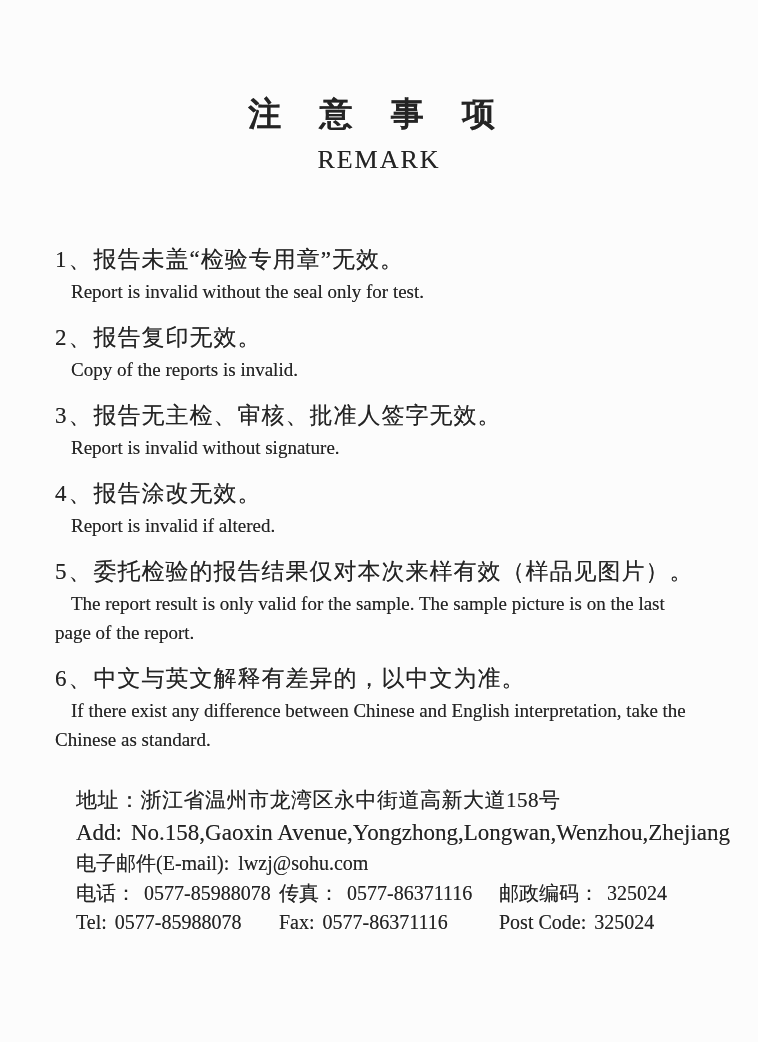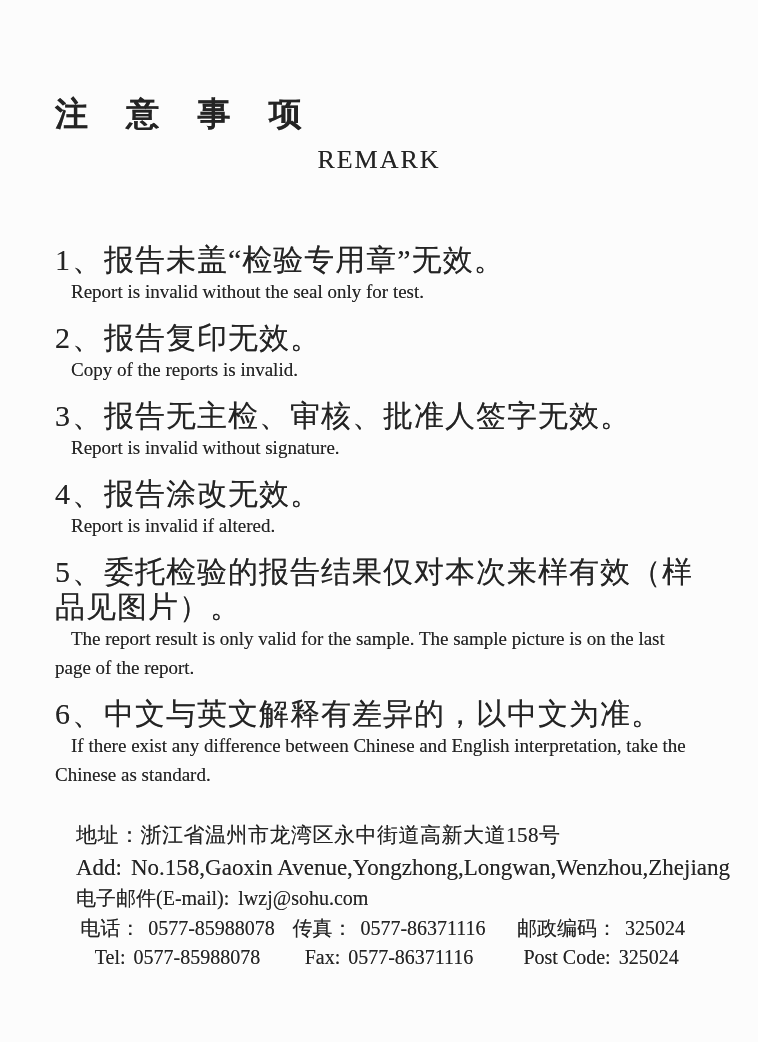--- a/index.html
+++ b/index.html
@@ -19,39 +19,40 @@
     text-shadow: 0 0 0.5px rgba(40,40,40,0.55);
     box-sizing: border-box;
     padding: 92px 55px 0 55px;
   }
   
   .title-zh {
     margin: 0;
     font-size: 33px;
     font-weight: 600;
     line-height: 44px;
+    text-align: center;
     letter-spacing: 15px;
   }
   .title-en {
     margin: 8px 0 0 0;
     font-size: 26px;
     font-weight: 400;
     line-height: 32px;
     text-align: center;
     letter-spacing: 2px;
   }
   
   .remarks {
     list-style: none;
     margin: 66px 0 0 0;
     padding: 0;
   }
   .remark-item { margin: 0 0 14px 0; }
   .zh-line {
-    font-size: 30px;
+    font-size: 23px;
     line-height: 35px;
     letter-spacing: 1px;
   }
   .zh-line .num { letter-spacing: 2px; }
   .en-line {
     margin: 0;
     font-size: 19px;
     line-height: 29px;
     text-indent: 16px;
   }
@@ -72,21 +73,21 @@
     font-size: 20px;
     line-height: 31px;
   }
   .c-line .val { margin-left: 9px; }
   .c-row {
     display: flex;
     font-size: 20px;
     line-height: 29px;
     white-space: nowrap;
   }
-  .c-row .col { display: inline-block; text-align: center; }
+  .c-row .col { display: inline-block; }
   .c-row .c1 { width: 203px; }
   .c-row .c2 { width: 220px; }
   .c-row .c3 { flex: 1; }
   .c-row .val { margin-left: 8px; }
 </style>
 </head>
 <body>
 
 <div class="page">
 

